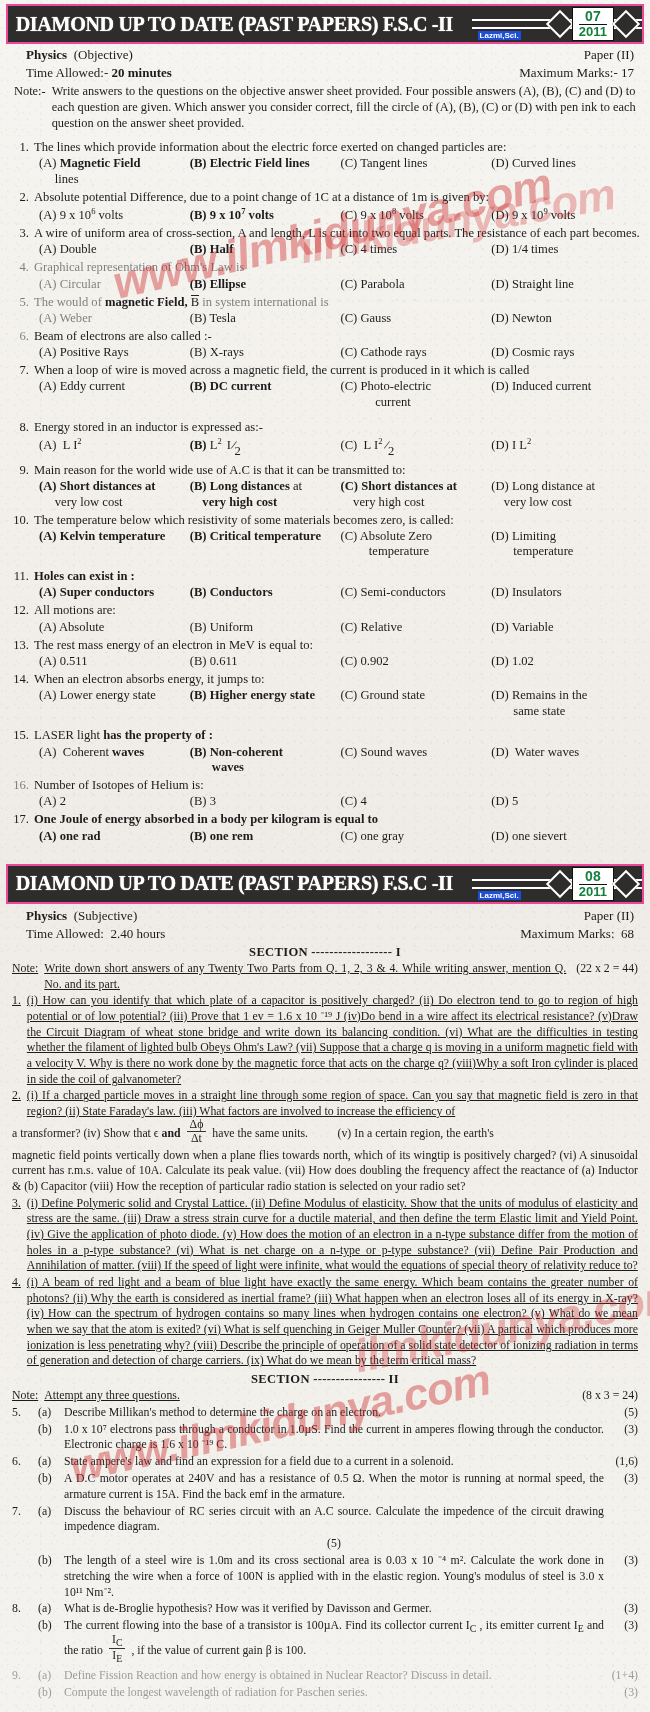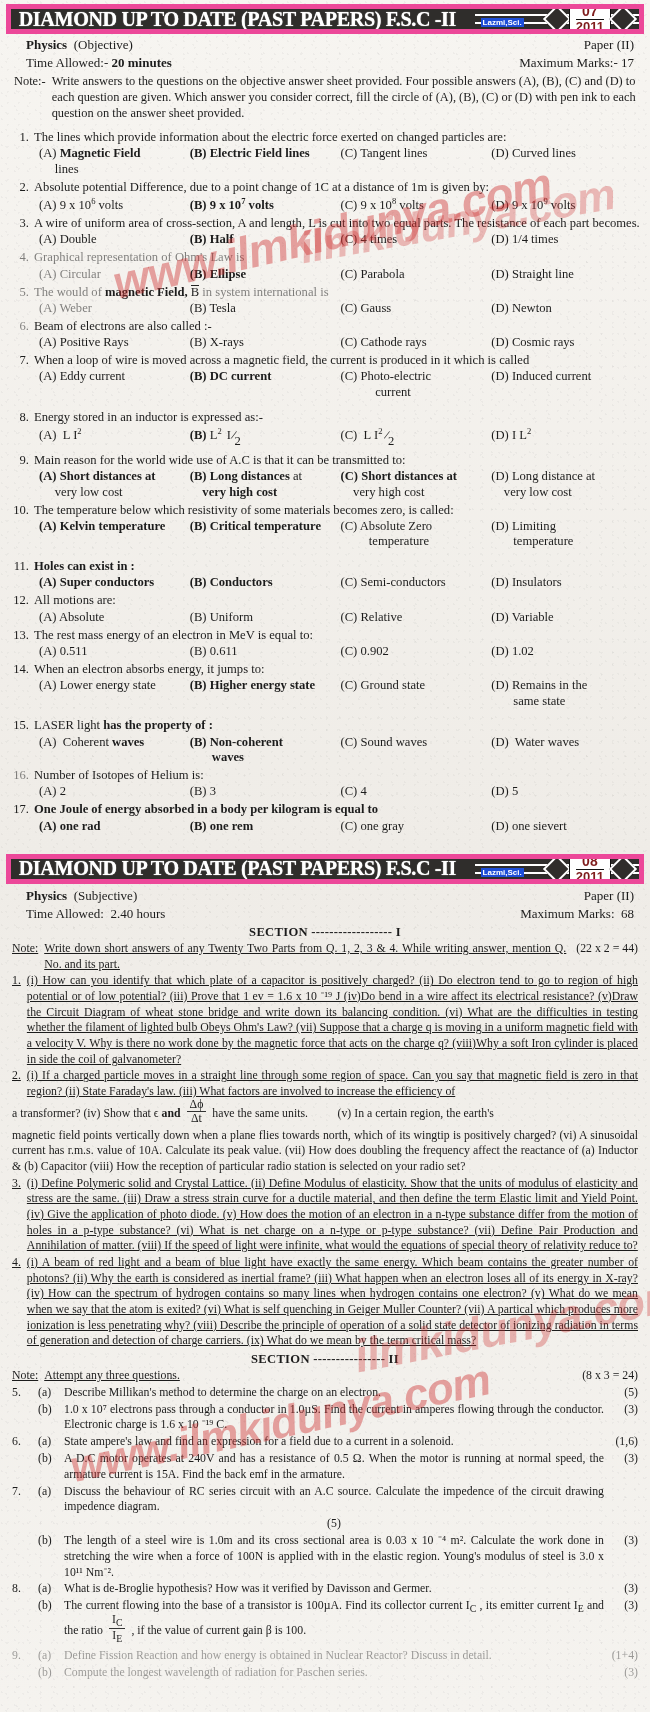--- a/index.html
+++ b/index.html
@@ -31,26 +31,26 @@
     pointer-events:none;
     z-index:0;
   }
   .content { position: relative; z-index: 2; }
 
   
   .banner {
     position: relative;
     background: #2f2d2b;
     color: #ffffff;
-    height: 30px;
+    height: 40px;
     margin: 4px 6px 0 6px;
     display: flex;
     align-items: center;
     overflow: hidden;
-    border: 5px solid #ec4899;
+    border: 2px solid #ec4899;
   }
   .banner-title {
     font-family: "Liberation Serif", serif;
     font-weight: bold;
     font-size: 21px;
     letter-spacing: -0.4px;
     white-space: nowrap;
     padding-left: 8px;
     transform: scaleX(0.96);
     transform-origin: left center;
@@ -92,21 +92,21 @@
     position: relative; z-index:3;
     width: 20px; height: 20px;
     background: #2f2d2b;
     border: 2px solid #ffffff;
     transform: rotate(45deg);
     flex: 0 0 auto;
   }
   .yearbox {
     position: relative; z-index:3;
     background: #ffffff;
-    color: #7f1d1d;
+    color: #15803d;
     font-family: "Liberation Sans", sans-serif;
     font-weight: bold;
     text-align: center;
     line-height: 1.05;
     padding: 1px 6px;
     border: 1px solid #111;
     flex: 0 0 auto;
   }
   .yearbox .num { font-size: 14px; display:block; border-bottom: 1px solid #111; }
   .yearbox .yr  { font-size: 13px; display:block; }

